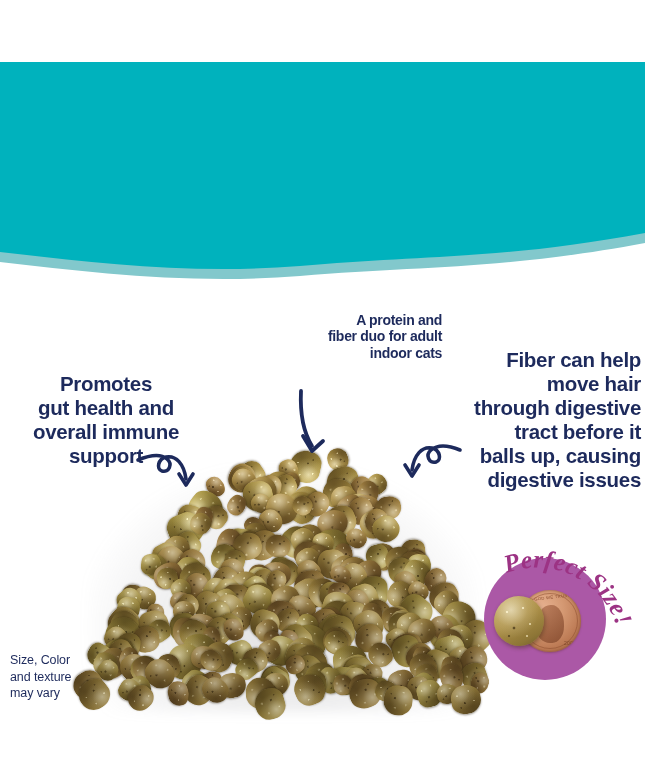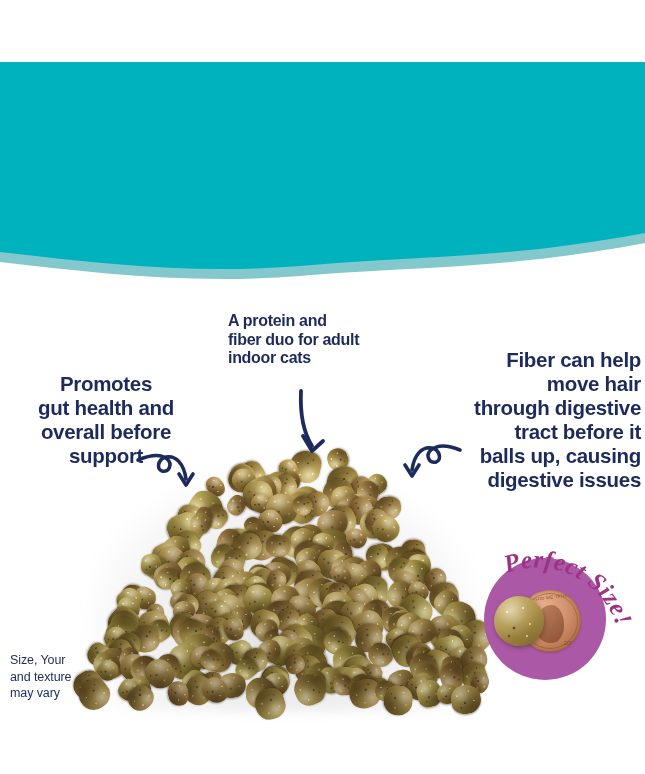--- a/index.html
+++ b/index.html
@@ -104,22 +104,22 @@
     left: 8px;
     top: 372px;
     width: 196px;
     text-align: center;
     font-size: 20.5px;
   }
   #callout-center {
     left: 228px;
     top: 312px;
     width: 214px;
-    text-align: left;
-    font-size: 16px;
+    text-align: right;
+    font-size: 14px;
   }
   #callout-right {
     left: 415px;
     top: 348px;
     width: 226px;
     text-align: right;
     font-size: 20.5px;
   }
 
   .arrow-svg {
@@ -538,21 +538,21 @@
         <div class="kibble" style="left: 381.3px; top: 236.5px; width: 30px; height: 28.8px; transform: rotate(351deg); filter: hue-rotate(0.4deg) brightness(0.87); border-radius: 49.5222% 51.5524% 51.373% 49.7016% / 48.627% 52.4476% 55.2238% 44.7762%;"></div>
         <div class="kibble" style="left: 316.6px; top: 237.7px; width: 21.7px; height: 21.1px; transform: rotate(322deg); filter: hue-rotate(0.9deg) brightness(0.87); border-radius: 50.0713% 51.0817% 51.7652% 49.3878% / 48.2348% 52.9183% 55.4591% 44.5409%;"></div>
         <div class="kibble" style="left: 313.4px; top: 237.7px; width: 30.2px; height: 29.1px; transform: rotate(97deg); filter: hue-rotate(0.7deg) brightness(0.87); border-radius: 49.7845% 51.3276% 51.5603% 49.5517% / 48.4397% 52.6724% 55.3362% 44.6638%;"></div>
         <div class="kibble" style="left: 57.9px; top: 238px; width: 25.7px; height: 24px; transform: rotate(137deg); filter: hue-rotate(-0.8deg) brightness(0.85); border-radius: 48.0935% 52.777% 50.3525% 50.518% / 49.6475% 51.223% 54.6115% 45.3885%;"></div>
         <div class="kibble" style="left: 185.2px; top: 240.5px; width: 30.1px; height: 30.5px; transform: rotate(164deg); filter: hue-rotate(2.9deg) brightness(0.9); border-radius: 52.3831% 49.1002% 53.4165% 48.0668% / 46.5835% 54.8998% 56.4499% 43.5501%;"></div>
       </div>
   </div>
 
   <div class="callout" id="callout-left">Promotes
 gut health and
-overall before
+overall immune
 support</div>
   <svg class="arrow-svg" id="arrow-left" width="70" height="58" viewBox="0 0 70 58">
     <path d="M2 14 C14 9 24 7 31 13 C37 18 33 27 26 25 C20 23 22 13 30 11 C40 9 48 18 50 33" fill="none" stroke="#1d2a5c" stroke-width="3.6" stroke-linecap="round"></path>
     <path d="M43 28 L50 39 L57 28" fill="none" stroke="#1d2a5c" stroke-width="3.6" stroke-linecap="round" stroke-linejoin="round"></path>
   </svg>
 
   <div class="callout" id="callout-center">A protein and
 fiber duo for adult
 indoor cats</div>
   <svg class="arrow-svg" id="arrow-center" width="44" height="76" viewBox="0 0 44 76">
@@ -564,21 +564,21 @@
 move hair
 through digestive
 tract before it
 balls up, causing
 digestive issues</div>
   <svg class="arrow-svg" id="arrow-right" width="70" height="54" viewBox="0 0 70 54">
     <path d="M68 6 C56 1 46 0 39 6 C33 11 37 20 44 18 C50 16 48 6 40 4 C30 2 22 11 20 26" fill="none" stroke="#1d2a5c" stroke-width="3.6" stroke-linecap="round"></path>
     <path d="M27 21 L20 32 L13 21" fill="none" stroke="#1d2a5c" stroke-width="3.6" stroke-linecap="round" stroke-linejoin="round"></path>
   </svg>
 
-  <div id="disclaimer">Size, Your
+  <div id="disclaimer">Size, Color
 and texture
 may vary</div>
 
   <div id="badge">
     <div class="badge-circle"></div>
     <div class="penny">
       <div class="penny-rim"></div>
       <div class="penny-bust"></div>
       <div class="penny-motto">IN GOD WE TRUST</div>
       <div class="penny-year">2005</div>

